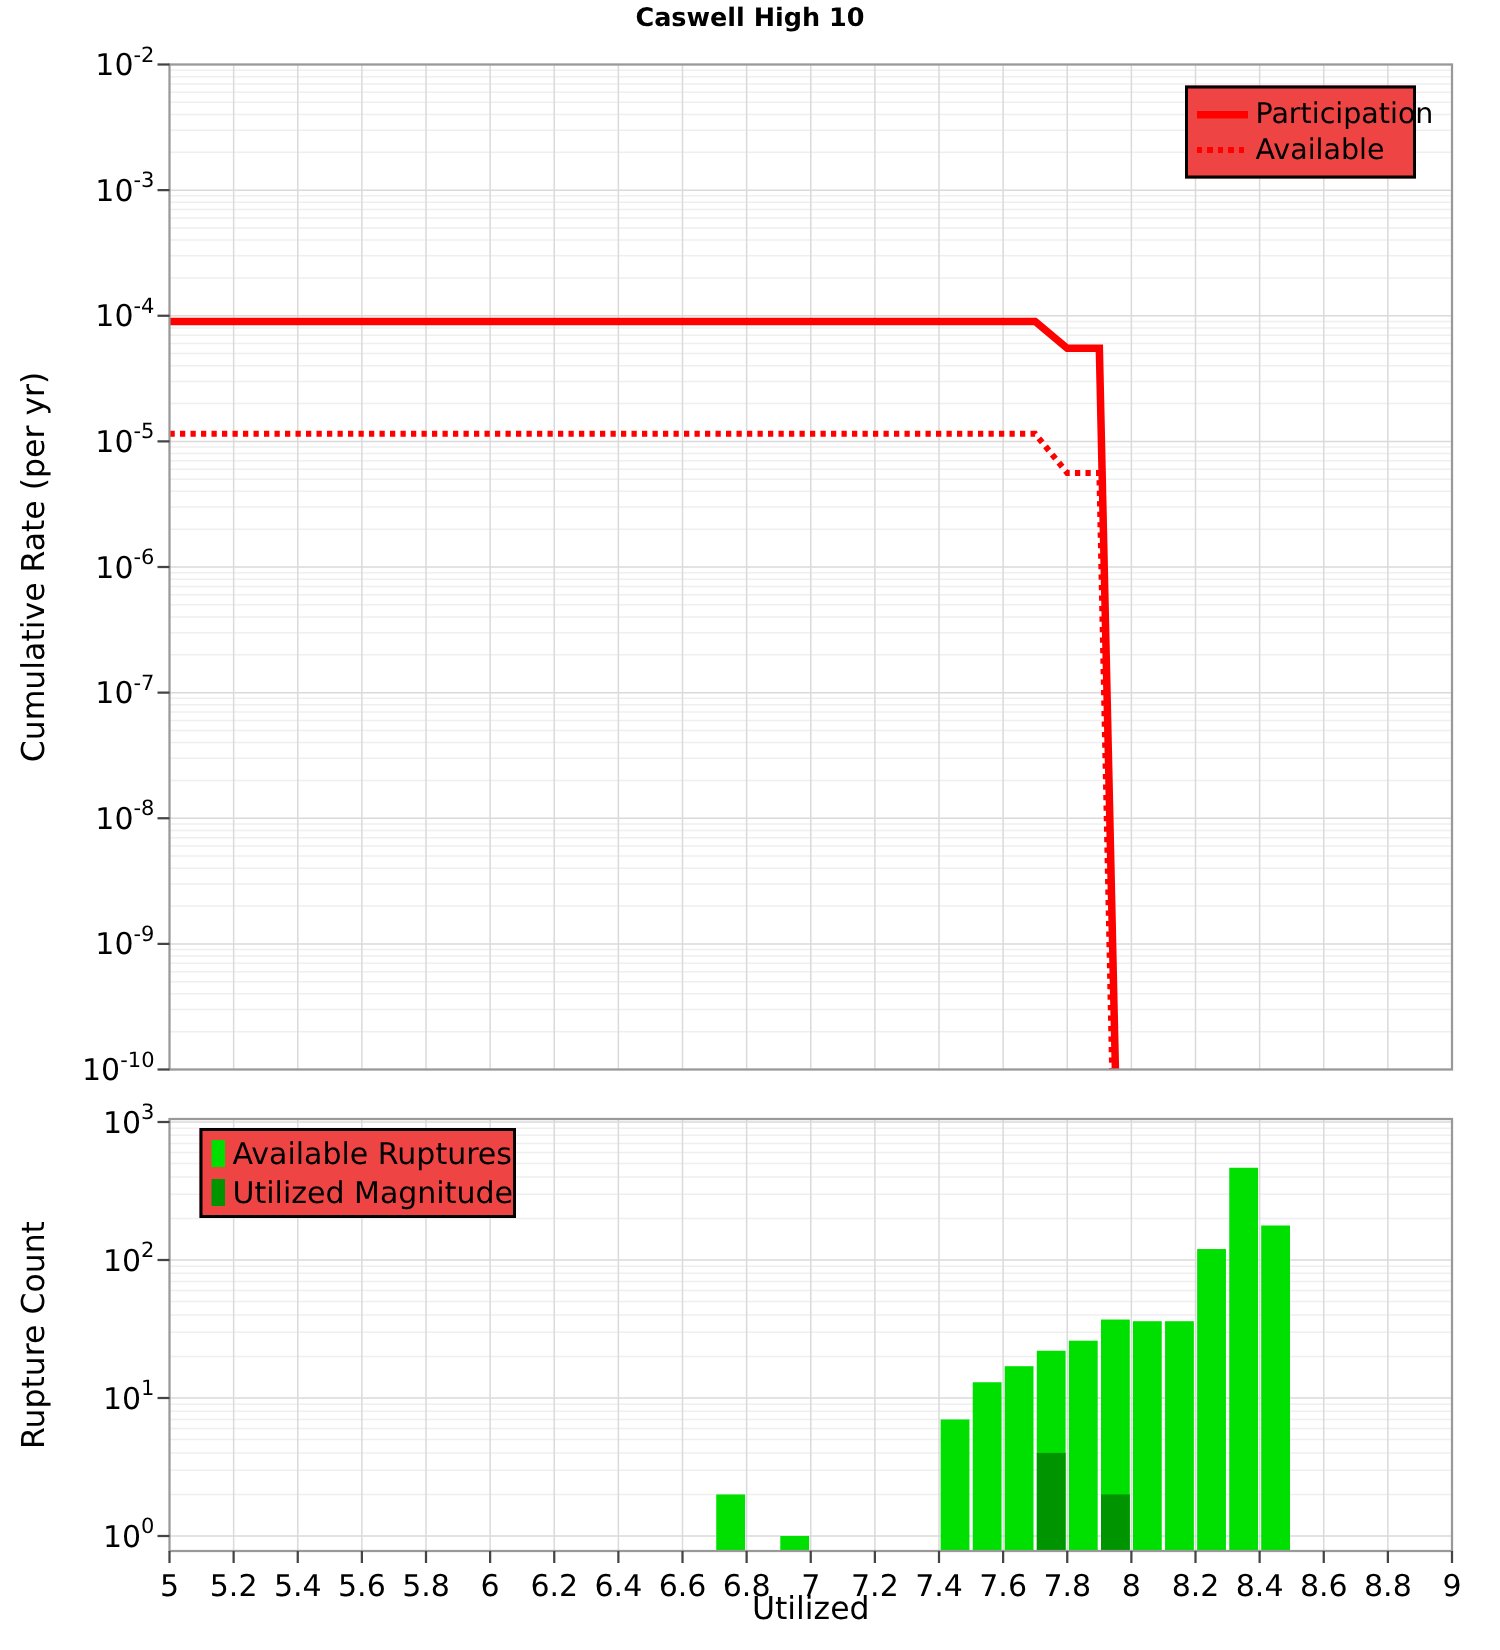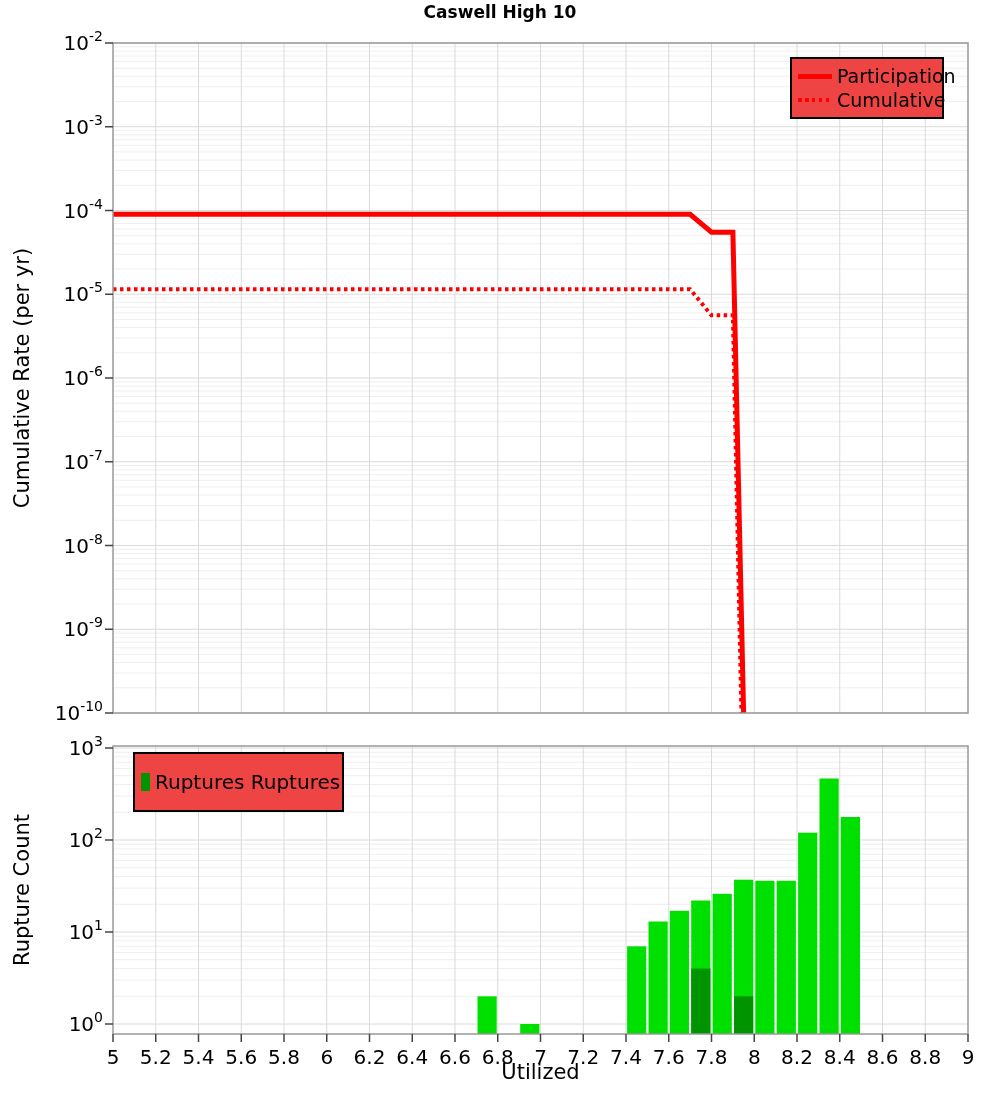--- a/index.html
+++ b/index.html
@@ -275,22 +275,26 @@
 <div id="ylab-bot" class="overlay ylab">Rupture Count</div>
 <div id="xlab" class="overlay">Utilized</div>
 
 <div id="legend-top" class="overlay legend">
   <div class="lrow">
     <span class="line-sample line-solid"></span>
     <span class="txt">Participation</span>
   </div>
   <div class="lrow">
     <span class="line-sample line-dotted"></span>
-    <span class="txt">Cumulative</span>
+    <span class="txt">Available</span>
   </div>
 </div>
 
 <div id="legend-bot" class="overlay legend">
   <div class="lrow">
+    <span class="swatch" id="sw-avail" style="background: rgb(0, 224, 0);"></span>
+    <span class="txt">Available Ruptures</span>
+  </div>
+  <div class="lrow">
     <span class="swatch" id="sw-util" style="background: rgb(0, 148, 0);"></span>
-    <span class="txt">Ruptures Ruptures</span>
+    <span class="txt">Utilized Magnitude</span>
   </div>
 </div>
 
 </body></html>

